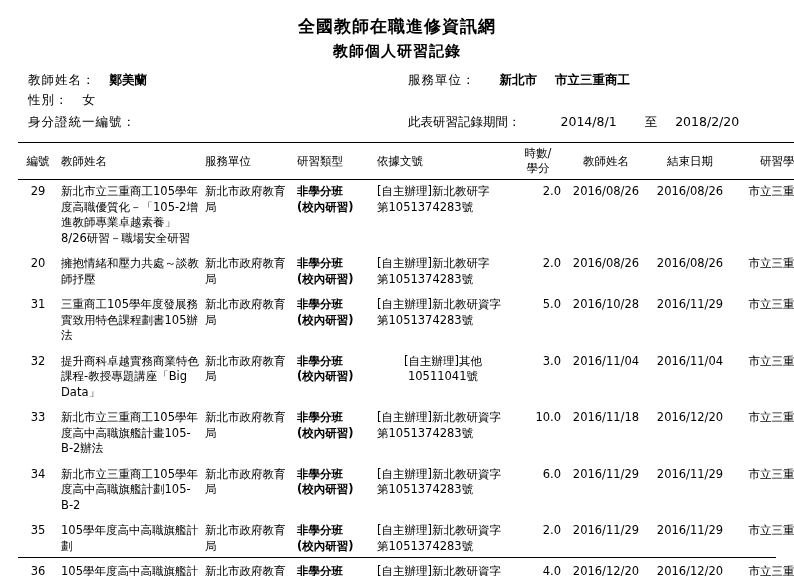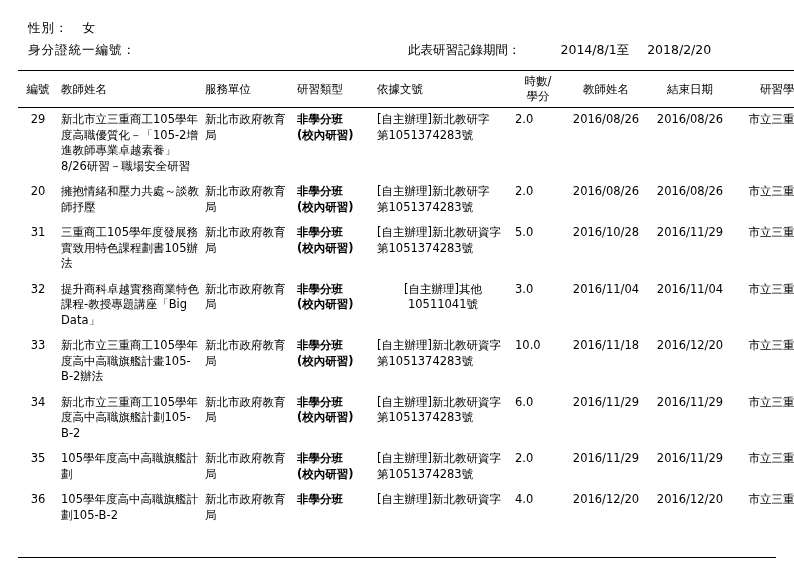--- a/index.html
+++ b/index.html
@@ -89,21 +89,21 @@
   .period-left {
     width: 380px;
     padding-left: 10px;
   }
   .period-right {
     flex: 1;
     display: flex;
     align-items: center;
   }
   .period-right .p-label { margin-right: 40px; }
-  .period-right .p-start { }
+  .period-right .p-start { margin-right: 28px; }
   .period-right .p-mid { margin-right: 18px; }
 
   table.grid {
     border-collapse: collapse;
     width: 758px;
     margin-top: 10px;
     font-size: 11.5px;
     table-layout: fixed;
   }
   table.grid th {
@@ -117,44 +117,57 @@
   table.grid td {
     padding: 4px 3px 6px 3px;
     vertical-align: top;
     line-height: 15.5px;
   }
   .c-no     { width: 34px;  text-align: center; }
   .c-name   { width: 138px; text-align: left; }
   .c-src    { width: 86px;  text-align: left; }
   .c-type   { width: 74px;  text-align: left; font-weight: bold; }
   .c-doc    { width: 132px; text-align: left; }
-  .c-hours  { width: 46px;  text-align: left; padding-right: 6px; }
+  .c-hours  { width: 46px;  text-align: right; padding-right: 6px; }
   .c-start  { width: 78px;  text-align: center; }
   .c-end    { width: 78px;  text-align: center; }
   .c-school { width: 96px;  text-align: center; }
 
   th.c-hours, th.c-actual { text-align: center; padding-right: 3px; }
 
   .hdr-two-line { display: block; }
   .bottom-rule {
     position: absolute;
     left: 18px;
     right: 18px;
     bottom: 18px;
     border-top: 1.5px solid #000;
   }
 </style>
 </head>
 <body>
 
 <div class="page">
 
+  <div class="title-block">
+    <div class="title-main">全國教師在職進修資訊網</div>
+    <div class="title-sub">教師個人研習記錄</div>
+  </div>
 
   <div class="meta">
     <div class="meta-row">
+      <div class="meta-left">
+        <span class="meta-label">教師姓名：</span>
+        <span class="meta-value">鄭美蘭</span>
+      </div>
+      <div class="meta-right">
+        <span class="meta-label">服務單位：</span>
+        <span class="v1">新北市</span>
+        <span class="v2">市立三重商工</span>
+      </div>
     </div>
 
     <div class="meta-row">
       <div class="meta-left">
         <span class="meta-label">性別：</span>
         <span class="meta-value normal">女</span>
       </div>
       <div class="meta-right"></div>
     </div>
 

